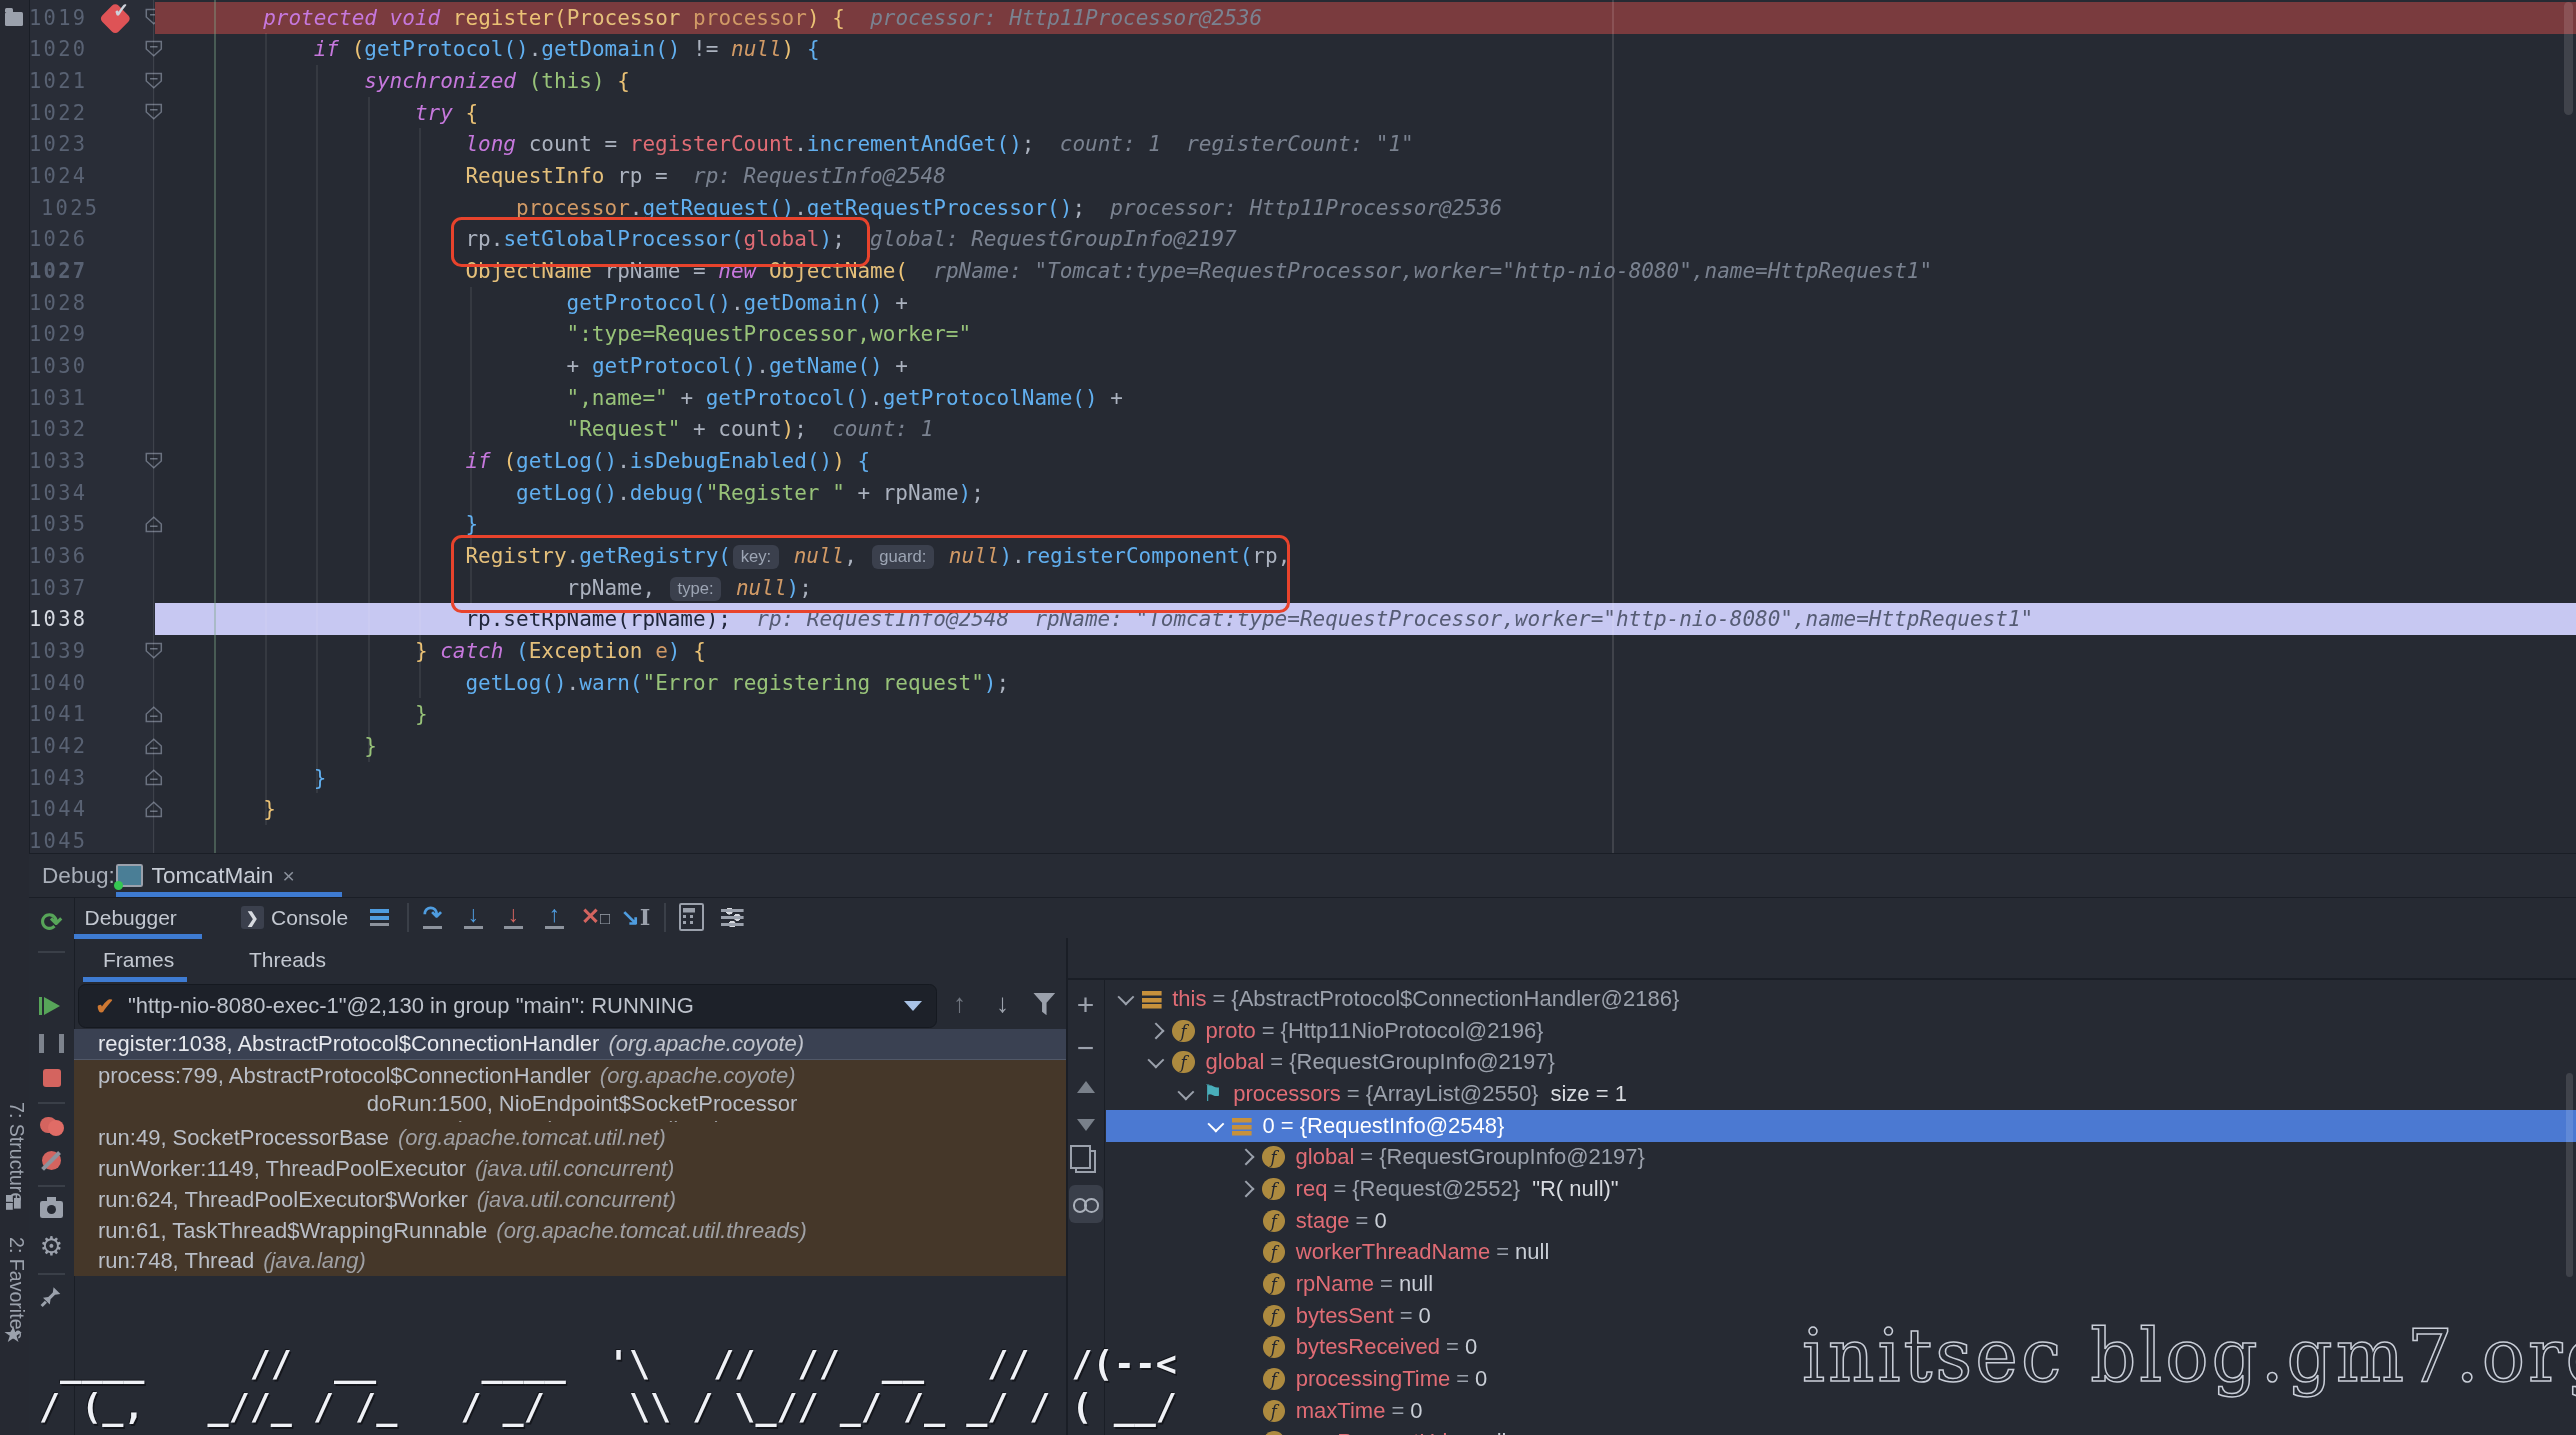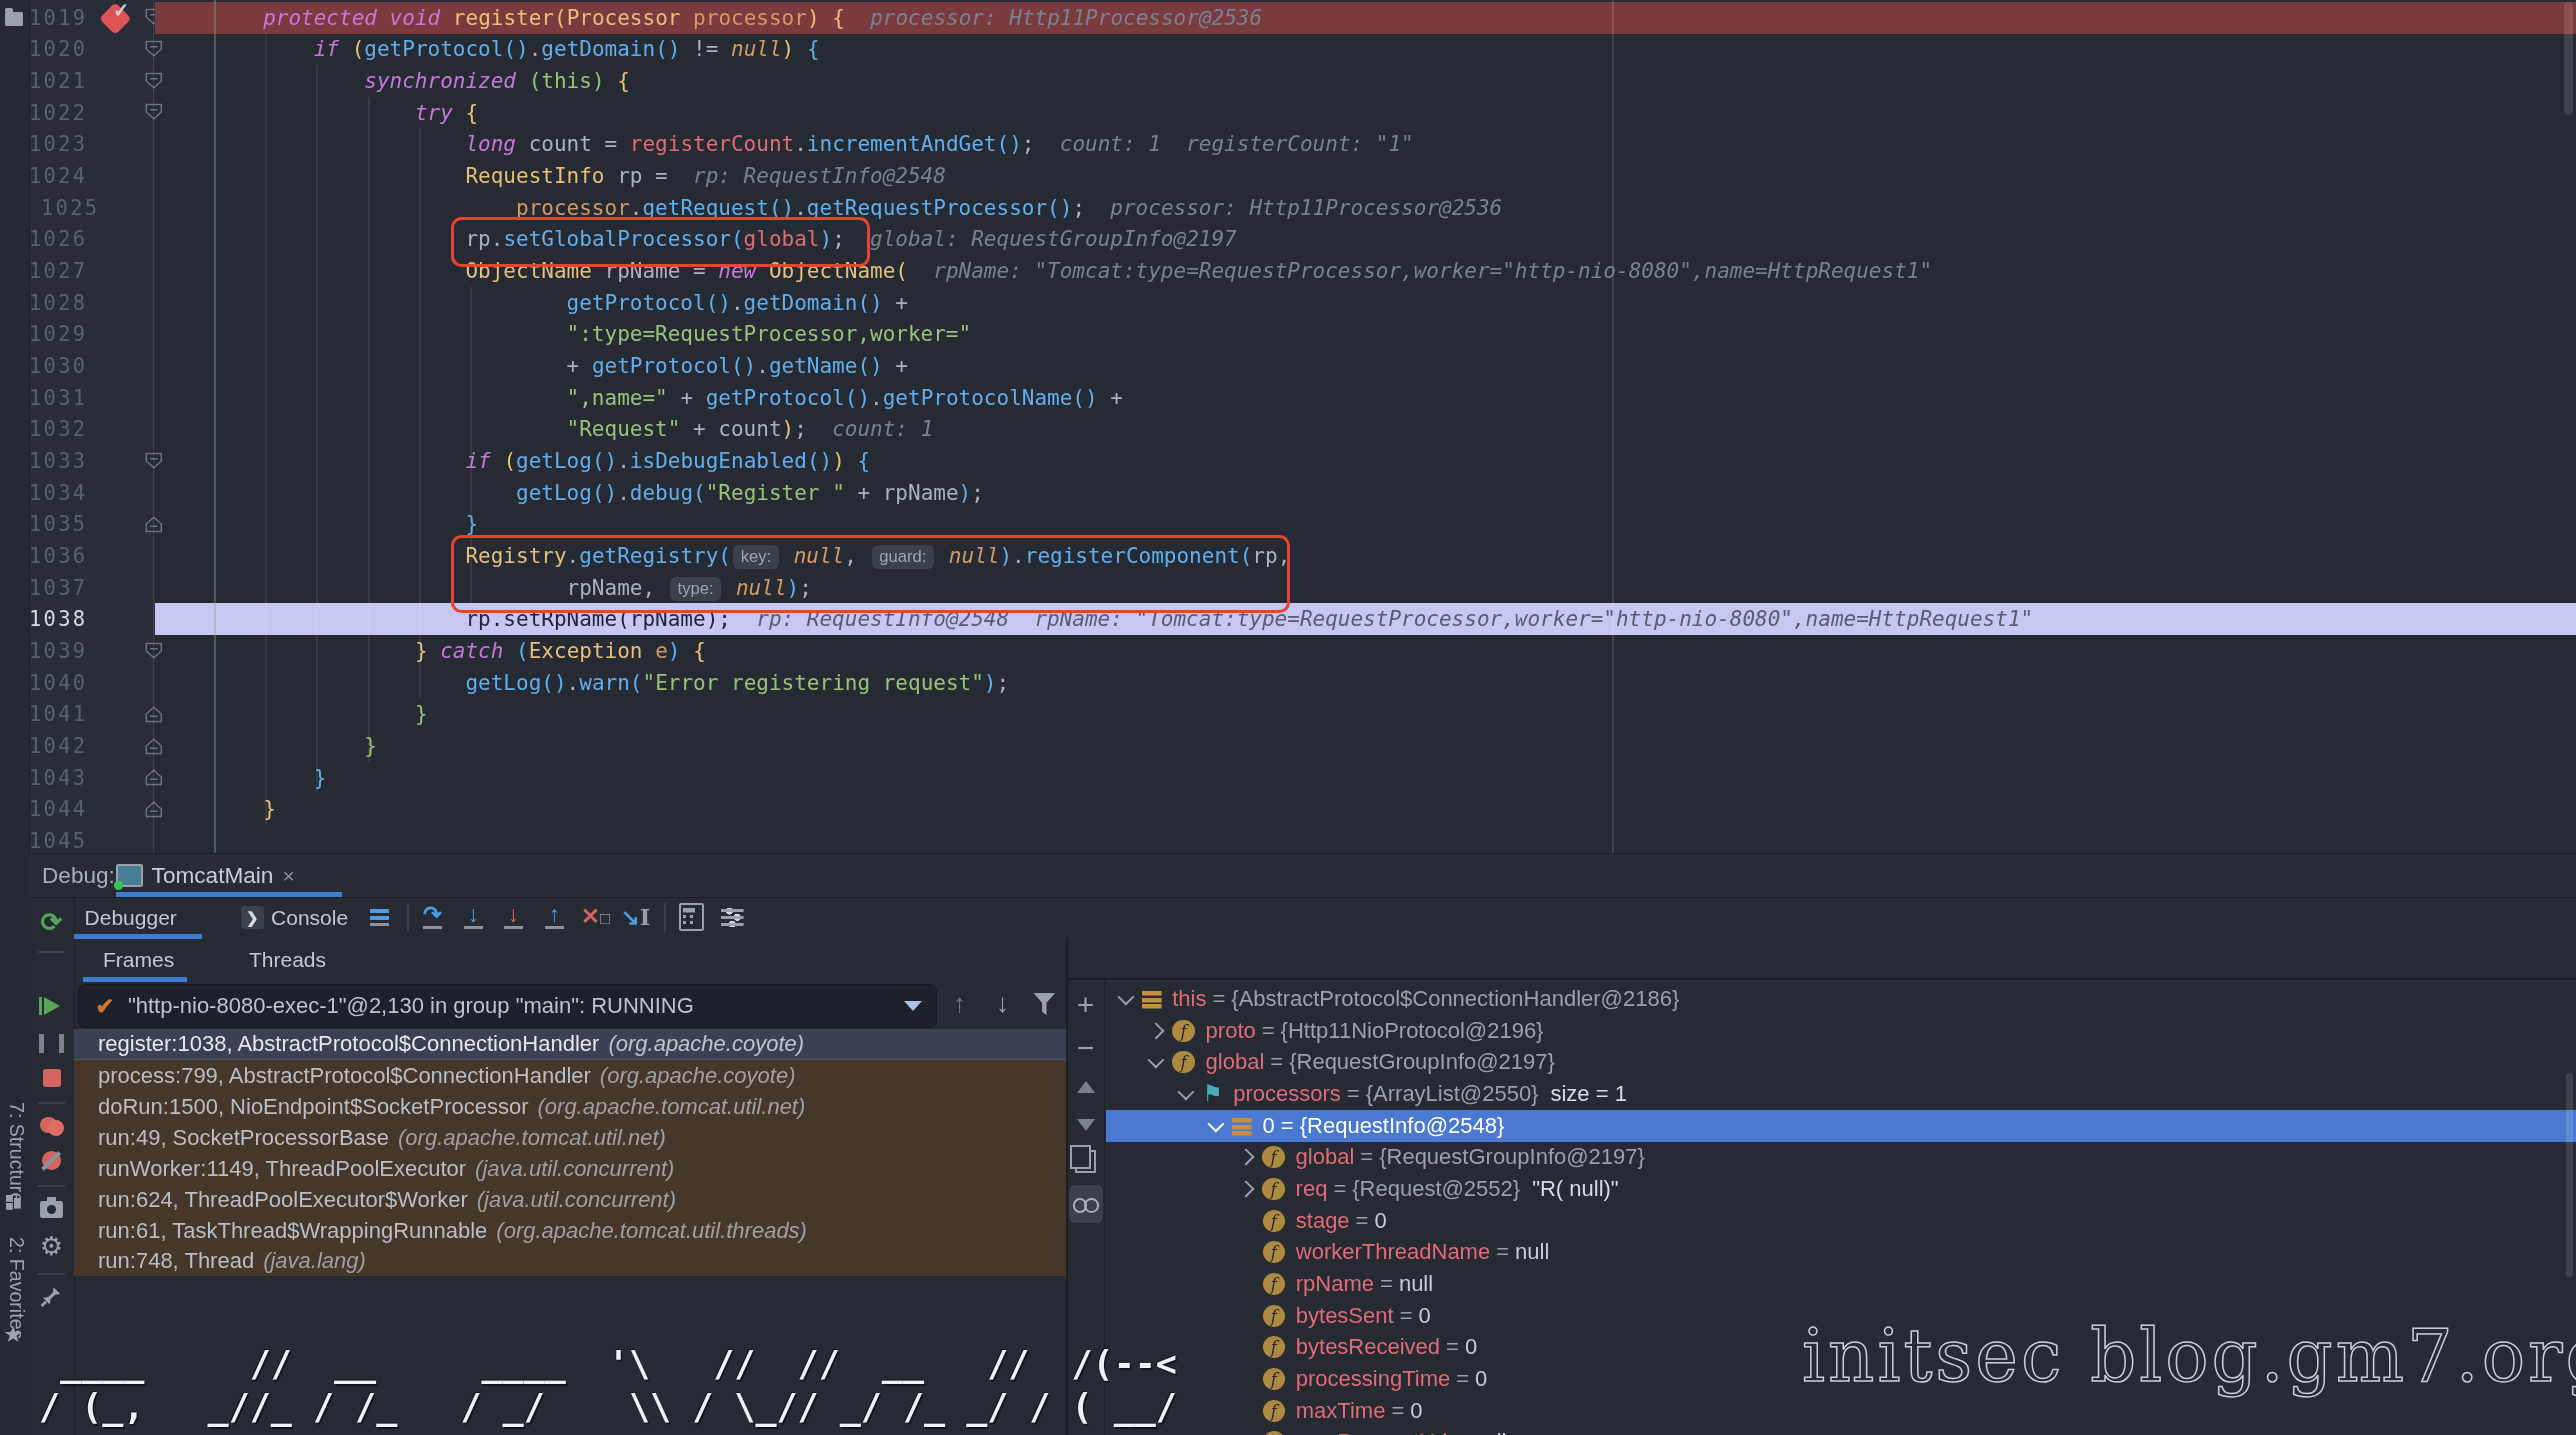--- a/index.html
+++ b/index.html
@@ -188,21 +188,21 @@
           </svg></div>
         <div class="line-num" style="top: 97px;">1022</div>
         <div class="fold-marker" style="top: 103px;"><svg width="19.6" height="18" viewBox="0 0 26 24">
             <path d="M3 2 h20 v10 l-10 9 l-10 -9 z" fill="#262a33" stroke="#6b7280" stroke-width="2"></path>
             <line x1="8" y1="9" x2="18" y2="9" stroke="#6b7280" stroke-width="2"></line>
           </svg></div>
         <div class="line-num" style="top: 128px;">1023</div>
         <div class="line-num" style="top: 160px;">1024</div>
         <div class="line-num" style="top: 192px; margin-left: 12px;">1025</div>
         <div class="line-num" style="top: 223px;">1026</div>
-        <div class="line-num" style="top: 255px;">1027</div>
+        <div class="line-num" style="top: 255px; font-weight: bold;">1027</div>
         <div class="line-num" style="top: 287px;">1028</div>
         <div class="line-num" style="top: 318px;">1029</div>
         <div class="line-num" style="top: 350px;">1030</div>
         <div class="line-num" style="top: 382px;">1031</div>
         <div class="line-num" style="top: 413px;">1032</div>
         <div class="line-num" style="top: 445px;">1033</div>
         <div class="fold-marker" style="top: 452px;"><svg width="19.6" height="18" viewBox="0 0 26 24">
             <path d="M3 2 h20 v10 l-10 9 l-10 -9 z" fill="#262a33" stroke="#6b7280" stroke-width="2"></path>
             <line x1="8" y1="9" x2="18" y2="9" stroke="#6b7280" stroke-width="2"></line>
           </svg></div>
@@ -420,21 +420,21 @@
 
     <div id="frames-list">
         <div class="frame-row selected" style="top: 0px;">
           <span>register:1038, AbstractProtocol$ConnectionHandler</span>
           <span class="frame-pkg">(org.apache.coyote)</span>
         </div>
         <div class="frame-row" style="top: 31px;">
           <span>process:799, AbstractProtocol$ConnectionHandler</span>
           <span class="frame-pkg">(org.apache.coyote)</span>
         </div>
-        <div class="frame-row" style="top: 62px;">
+        <div class="frame-row" style="top: 62px; flex-direction: column;">
           <span>doRun:1500, NioEndpoint$SocketProcessor</span>
           <span class="frame-pkg">(org.apache.tomcat.util.net)</span>
         </div>
         <div class="frame-row" style="top: 93px;">
           <span>run:49, SocketProcessorBase</span>
           <span class="frame-pkg">(org.apache.tomcat.util.net)</span>
         </div>
         <div class="frame-row" style="top: 124px;">
           <span>runWorker:1149, ThreadPoolExecutor</span>
           <span class="frame-pkg">(java.util.concurrent)</span>

